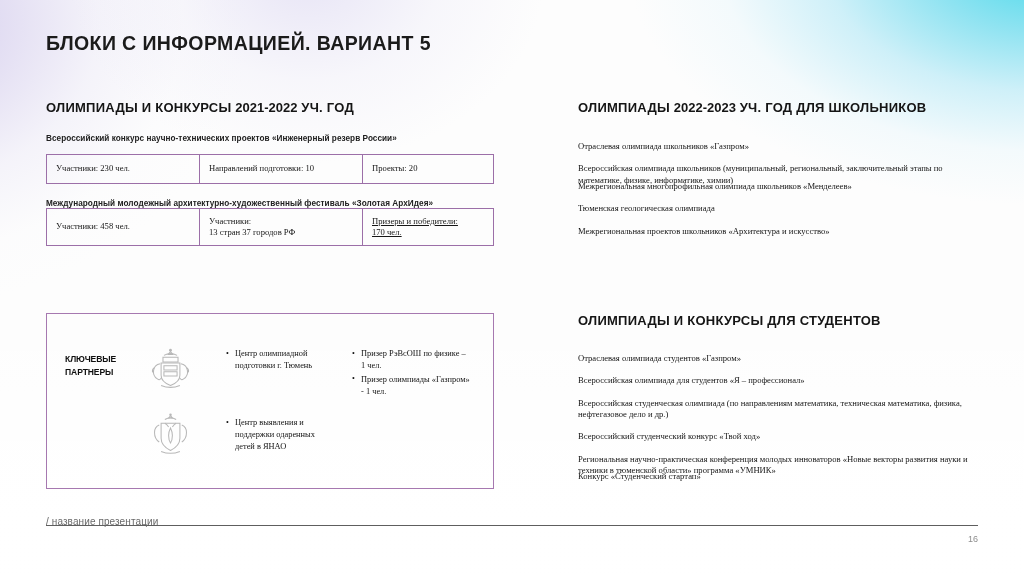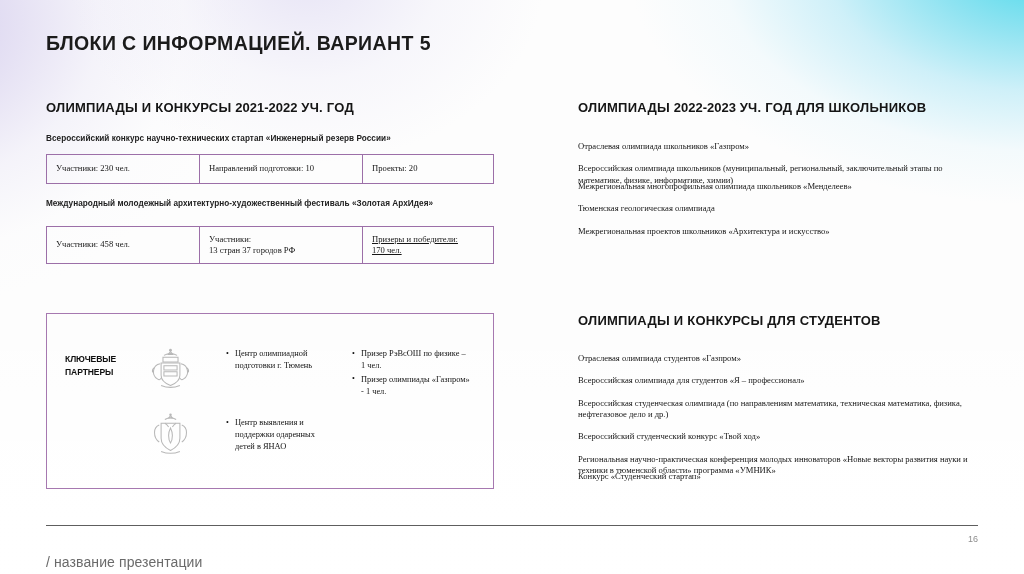--- a/index.html
+++ b/index.html
@@ -123,21 +123,21 @@
     align-items: center;
   }
   .info-table .cell:last-child { border-right: none; }
   .info-table .cell.top { align-items: flex-start; }
 
   .t1 { margin-top: 11px; height: 30px; }
   .t1 .c1 { width: 153px; }
   .t1 .c2 { width: 163px; }
   .t1 .c3 { flex: 1; }
 
-  .t2 { margin-top: 18px; height: 38px; }
+  .t2 { margin-top: 0; height: 38px; }
   .t2 .c1 { width: 153px; }
   .t2 .c2 { width: 163px; }
   .t2 .c3 { flex: 1; text-decoration: underline; }
 
   .gap-cap { margin-top: 15px; }
 
   
   .partners {
     position: absolute;
     left: 46px;
@@ -236,22 +236,22 @@
     position: absolute;
     left: 46px;
     right: 46px;
     top: 525px;
     height: 1px;
     background: #5e5e5e;
   }
   .footer-left {
     position: absolute;
     left: 46px;
-    top: 554px;
-    font-size: 14px;
+    top: 516px;
+    font-size: 10px;
     color: #6a6a6a;
     letter-spacing: 0.1px;
   }
   .footer-page {
     position: absolute;
     right: 46px;
     top: 534px;
     font-size: 9px;
     color: #8d8d8d;
   }
@@ -267,21 +267,21 @@
   <div class="wash wash-bottom"></div>
 
   <div class="content">
 
     <div class="slide-title"><span>БЛОКИ С ИНФОРМАЦИЕЙ. ВАРИАНТ </span><span class="num">5</span></div>
 
     <div class="col-left">
 
       <div class="section-head"><span>ОЛИМПИАДЫ И КОНКУРСЫ </span><span class="yr">2021-2022</span><span> УЧ. ГОД</span></div>
 
-      <div class="tbl-caption" style="margin-top:19px;">Всероссийский конкурс научно-технических стартап  «Инженерный резерв России»</div>
+      <div class="tbl-caption" style="margin-top:19px;">Всероссийский конкурс научно-технических проектов  «Инженерный резерв России»</div>
       <div class="info-table t1">
         <div class="cell c1">Участники: 230 чел.</div>
         <div class="cell c2">Направлений подготовки: 10</div>
         <div class="cell c3">Проекты: 20</div>
       </div>
 
       <div class="tbl-caption gap-cap">Международный молодежный  архитектурно-художественный фестиваль «Золотая АрхИдея»</div>
       <div class="info-table t2">
         <div class="cell c1">Участники: 458 чел.</div>
         <div class="cell c2 top">Участники:<br>13 стран 37 городов РФ</div>

